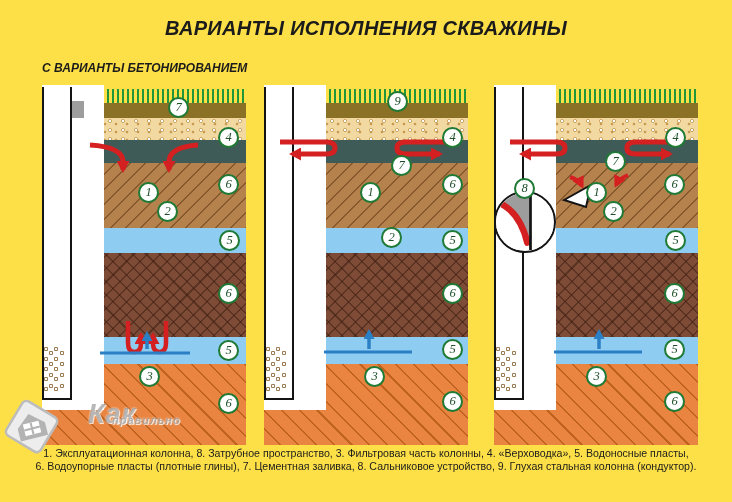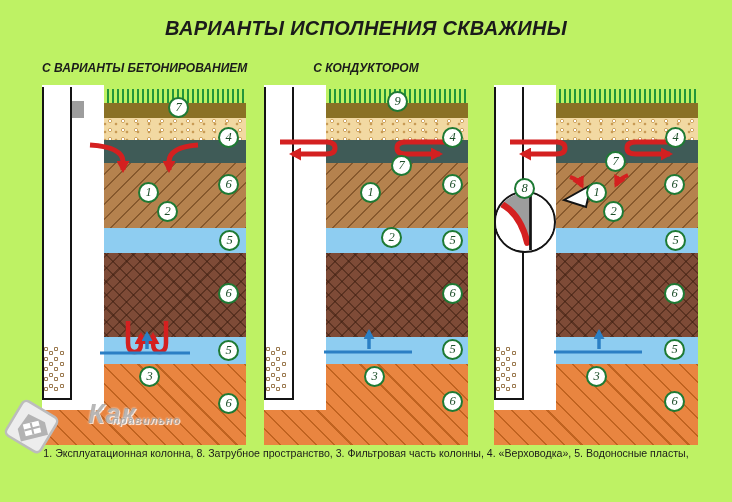--- a/index.html
+++ b/index.html
@@ -1,16 +1,16 @@
 <!DOCTYPE html>
 <html><head>
 <meta charset="utf-8">
 <style>
   html,body{margin:0;padding:0;background:#fff;}
-  .stage{position:relative;width:732px;height:502px;background:#bef264;overflow:hidden;
+  .stage{position:relative;width:732px;height:502px;background:#fde047;overflow:hidden;
          font-family:"Liberation Sans",sans-serif;}
   .title{position:absolute;top:17px;left:0;width:732px;text-align:center;
          font-size:20px;font-weight:bold;font-style:italic;color:#1b1b1b;letter-spacing:.3px;}
   .sub{position:absolute;top:61px;width:204px;text-align:center;font-size:12px;
        font-weight:bold;font-style:italic;color:#1b1b1b;white-space:nowrap;}
   .sub1{left:42px;} .sub2{left:264px;} .sub3{left:494px;}
 
   .panel{position:absolute;top:85px;width:204px;height:360px;}
   .p1{left:42px;} .p2{left:264px;} .p3{left:494px;}
   .panel > div{position:absolute;left:0;right:0;}
@@ -76,21 +76,20 @@
   .wm-logo{position:absolute;left:4px;top:5px;}
 </style>
 </head>
 <body>
 
 <div class="stage">
 
   <div class="title">ВАРИАНТЫ ИСПОЛНЕНИЯ СКВАЖИНЫ</div>
 
   <div class="sub sub1">С ВАРИАНТЫ БЕТОНИРОВАНИЕМ</div>
-  <div class="sub sub2">С КОНДУКТОРОМ</div>
 
   <div class="panel p1">
     <div class="l-grass"></div>
     <div class="l-olive"></div>
     <div class="l-sand"></div>
     <div class="l-teal"></div>
     <div class="l-brown"></div>
     <div class="l-blue1"></div>
     <div class="l-dark"></div>
     <div class="l-blue2"></div>
@@ -218,20 +217,21 @@
     <div class="mk" style="left:109px;top:116px">2</div>
     <div class="mk" style="left:171px;top:145px">5</div>
     <div class="mk" style="left:170px;top:198px">6</div>
     <div class="mk" style="left:170px;top:254px">5</div>
     <div class="mk" style="left:92px;top:281px">3</div>
     <div class="mk" style="left:170px;top:306px">6</div>
   </div>
 
   <div class="legend">
     <div>1. Эксплуатационная колонна, 8. Затрубное пространство, 3. Фильтровая часть колонны, 4. «Верховодка», 5. Водоносные пласты,</div>
+    <div>6. Водоупорные пласты (плотные глины), 7. Цементная заливка, 8. Сальниковое устройство, 9. Глухая стальная колонна (кондуктор).</div>
   </div>
 
   <div class="watermark">
     <svg class="wm-logo" width="60" height="62">
       <g transform="rotate(-14 30 30)">
         <rect x="8" y="8" width="40" height="40" rx="5" transform="rotate(45 28 28)" fill="#ededed" stroke="#bcbcbc" stroke-width="2.5"></rect>
         <path d="M 28 15 L 42 27 V 40 H 14 V 27 Z" fill="#b3b3b3"></path>
         <rect x="20" y="24" width="16" height="12" fill="#fff"></rect>
         <path d="M 28 24 V 36 M 20 30 H 36" stroke="#b3b3b3" stroke-width="2"></path>
       </g>

